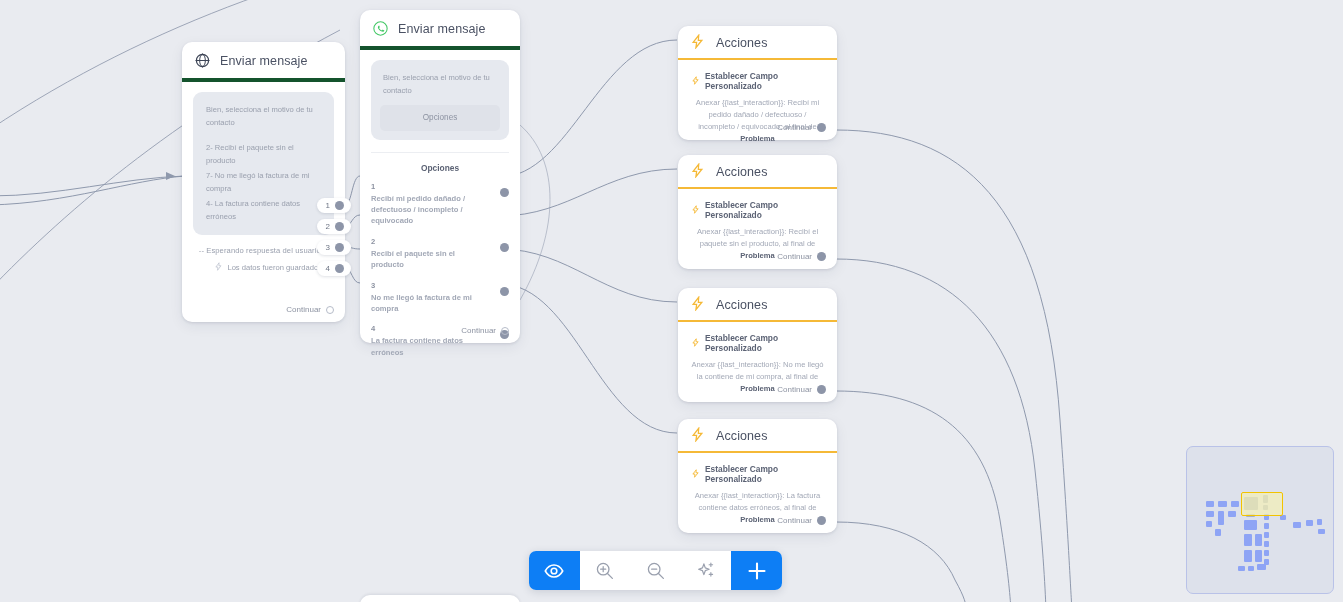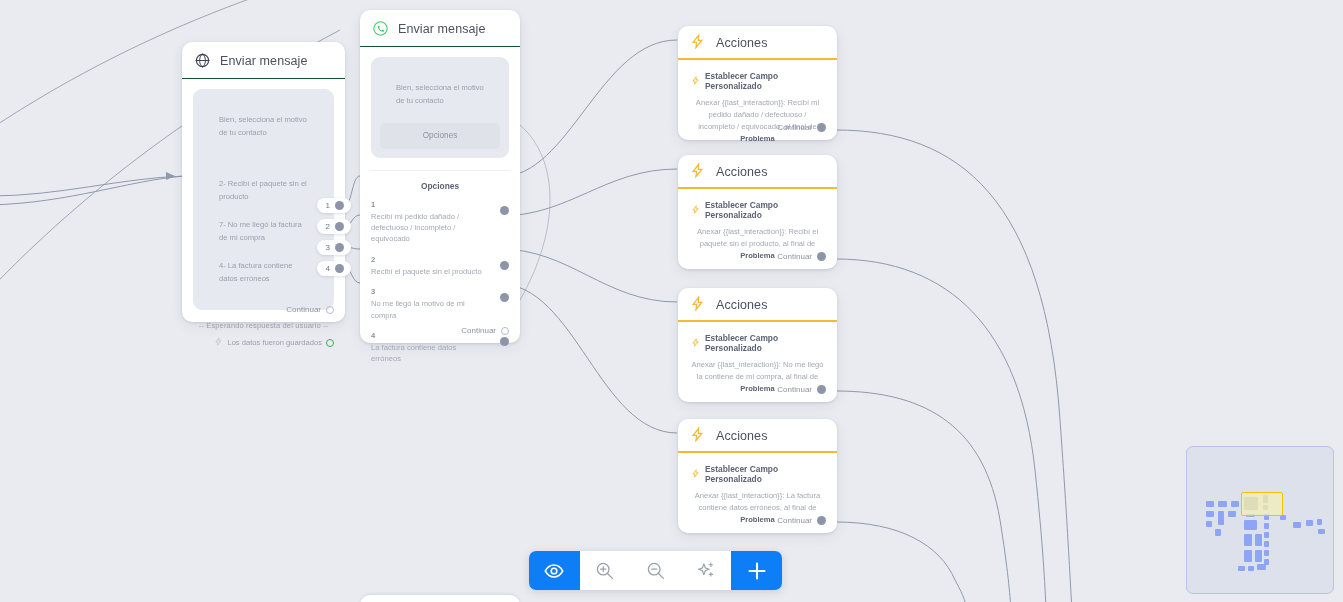--- a/index.html
+++ b/index.html
@@ -25,40 +25,40 @@
   .node {
     position: absolute;
     background: #ffffff;
     border-radius: 10px;
     box-shadow: 0 1px 3px rgba(30,40,70,.13), 0 4px 14px rgba(30,40,70,.07);
     z-index: 5;
   }
   .node-head {
     display: flex; align-items: center; gap: 9px;
     padding: 10px 12px 9px 12px;
-    border-bottom: 1px solid #14532d;
+    border-bottom: 4px solid #14532d;
   }
   .node-head.amber { border-bottom: 2px solid #f5b937; padding: 8px 12px 7px 12px;}
   .node-title {
     font-size: 12.5px;
     color: #4a5163;
     letter-spacing: .1px;
   }
   .node-ico { width: 17px; height: 17px; display:block; flex: 0 0 17px; }
 
   
   .bubble {
     background: #e6e9ef;
     border-radius: 9px;
     padding: 9px 10px;
     font-size: 7.6px;
     line-height: 1.65;
     color: #9aa0ae;
   }
-  .bubble p { margin: 16px; }
+  .bubble p { margin: 3px; }
   .bubble .gap { height: 7px; }
   .opciones-btn {
     margin-top: 8px;
     background: #dfe2e9;
     border-radius: 5px;
     text-align: center;
     font-size: 8.2px;
     color: #8d93a2;
     padding: 6px 0;
   }
@@ -115,21 +115,21 @@
   
   .opt-header {
     text-align: center;
     font-size: 8.4px;
     font-weight: bold;
     color: #5b6274;
     margin: 10px 0 9px 0;
   }
   .opt-row { position: relative; margin-bottom: 10px; padding-right: 26px; }
   .opt-num { font-size: 7.6px; color: #8d93a2; font-weight: bold; margin-bottom: 2px; }
-  .opt-txt { font-size: 7.6px; color: #a2a8b6; line-height: 1.5; }
+  .opt-txt { font-size: 7.6px; color: #a2a8b6; line-height: 1.5; font-weight: bold; }
   .opt-dot {
     position: absolute; right: 0; top: 6px;
     width: 9px; height: 9px; border-radius: 50%; background: #8d95a8;
   }
 
   
   .act-body { padding: 11px 13px 9px 13px; }
   .act-title {
     display: flex; align-items: center; justify-content: center; gap: 5px;
     font-size: 8.4px; font-weight: bold; color: #5b6274;
@@ -325,21 +325,21 @@
         <div class="opt-txt">Recibí mi pedido dañado / defectuoso / incompleto / equivocado</div>
         <span class="opt-dot"></span>
       </div>
       <div class="opt-row">
         <div class="opt-num">2</div>
         <div class="opt-txt">Recibí el paquete sin el producto</div>
         <span class="opt-dot"></span>
       </div>
       <div class="opt-row">
         <div class="opt-num">3</div>
-        <div class="opt-txt">No me llegó la motivo de mi compra</div>
+        <div class="opt-txt">No me llegó la factura de mi compra</div>
         <span class="opt-dot"></span>
       </div>
       <div class="opt-row">
         <div class="opt-num">4</div>
         <div class="opt-txt">La factura contiene datos erróneos</div>
         <span class="opt-dot"></span>
       </div>
     </div>
 
     <div class="continuar" style="position:absolute; right:11px; bottom:8px;">

